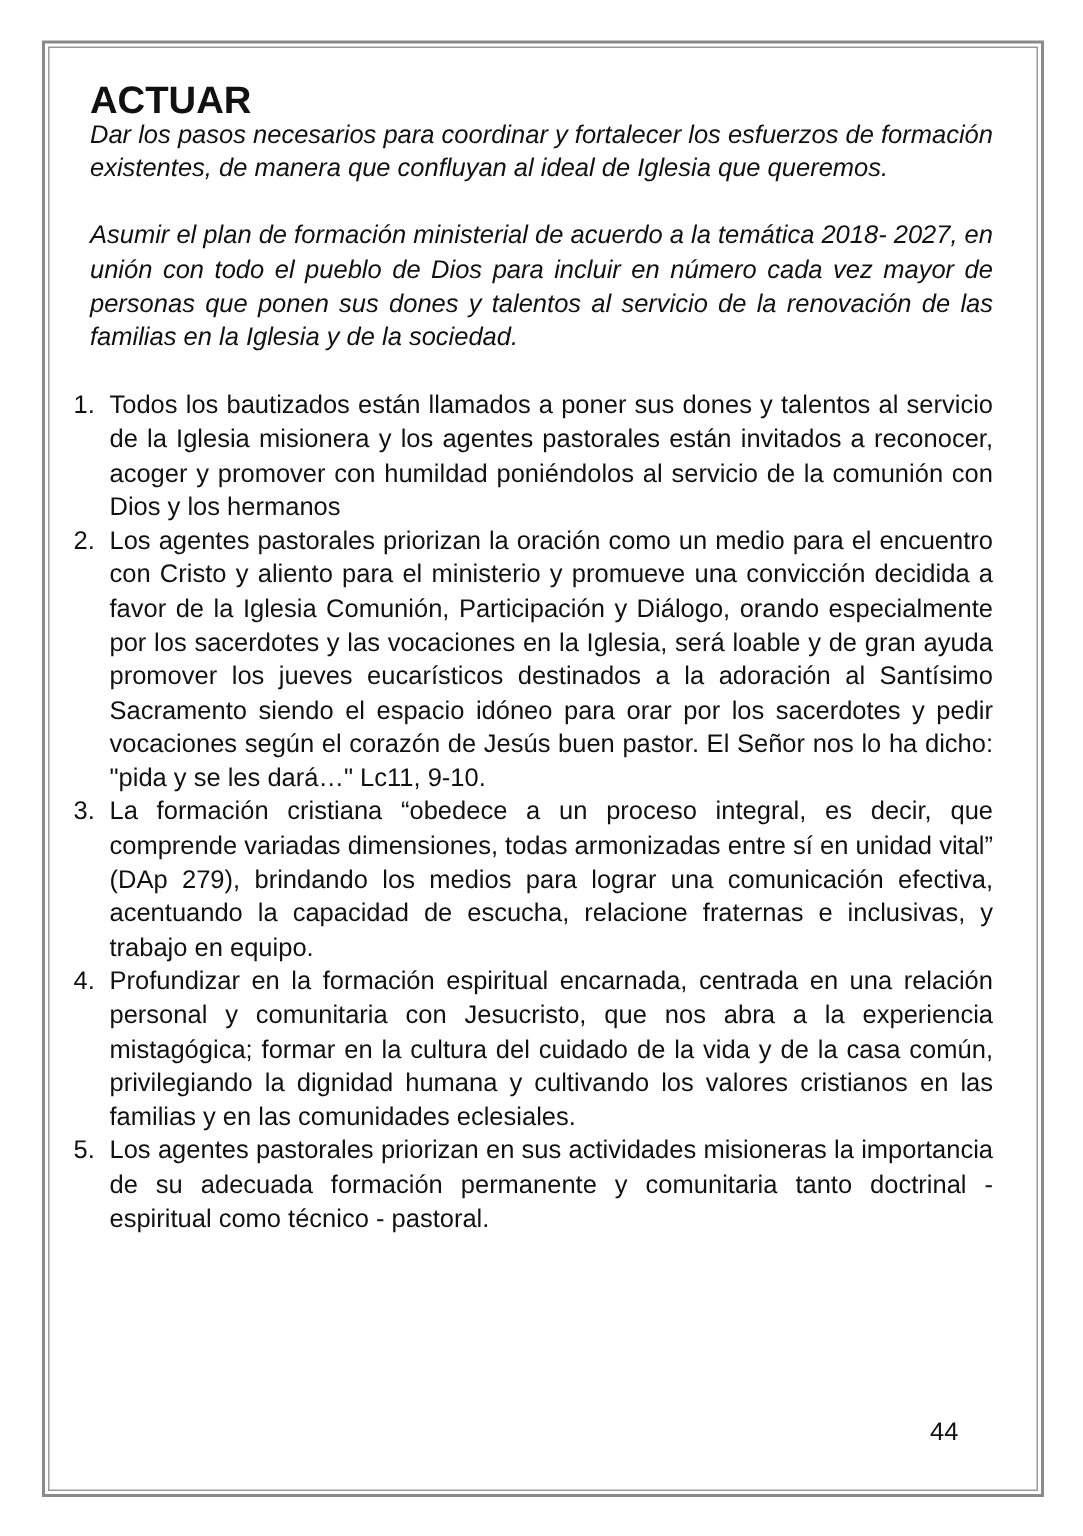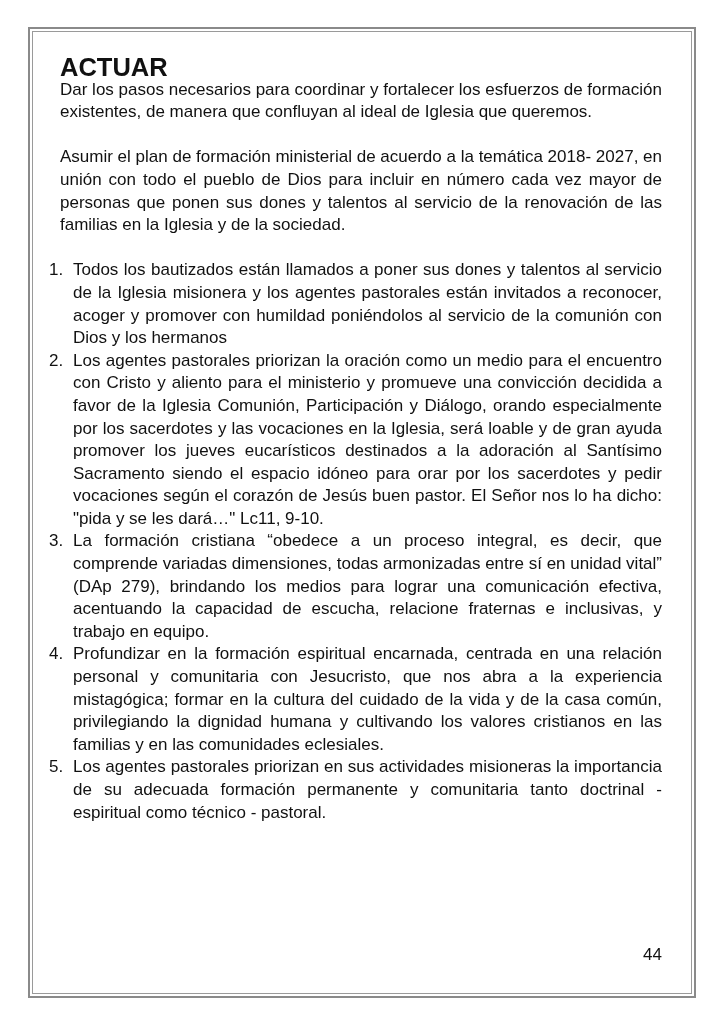--- a/index.html
+++ b/index.html
@@ -41,20 +41,21 @@
       font-size: 17px;
       line-height: 22.6px;
     }
     .heading {
       font-weight: bold;
       margin: 0;
     }
     .para {
       margin: 0;
       text-align: justify;
+      font-style: italic;
     }
     .para-gap {
       height: 22.6px;
     }
     .list {
       list-style: none;
       margin: 0 0 0 -11px;
       padding: 0;
     }
     .list-item {
@@ -66,21 +67,21 @@
     .list-num {
       position: absolute;
       left: 0;
       top: 0;
     }
     .page-number {
       position: absolute;
       left: 620px;
       top: 944px;
       width: 42px;
-      text-align: right;
+      text-align: left;
       font-size: 17px;
       line-height: 22px;
     }
   </style>
 </head>
 <body>
 
 <div class="frame-outer"></div>
 <div class="frame-inner"></div>
 

